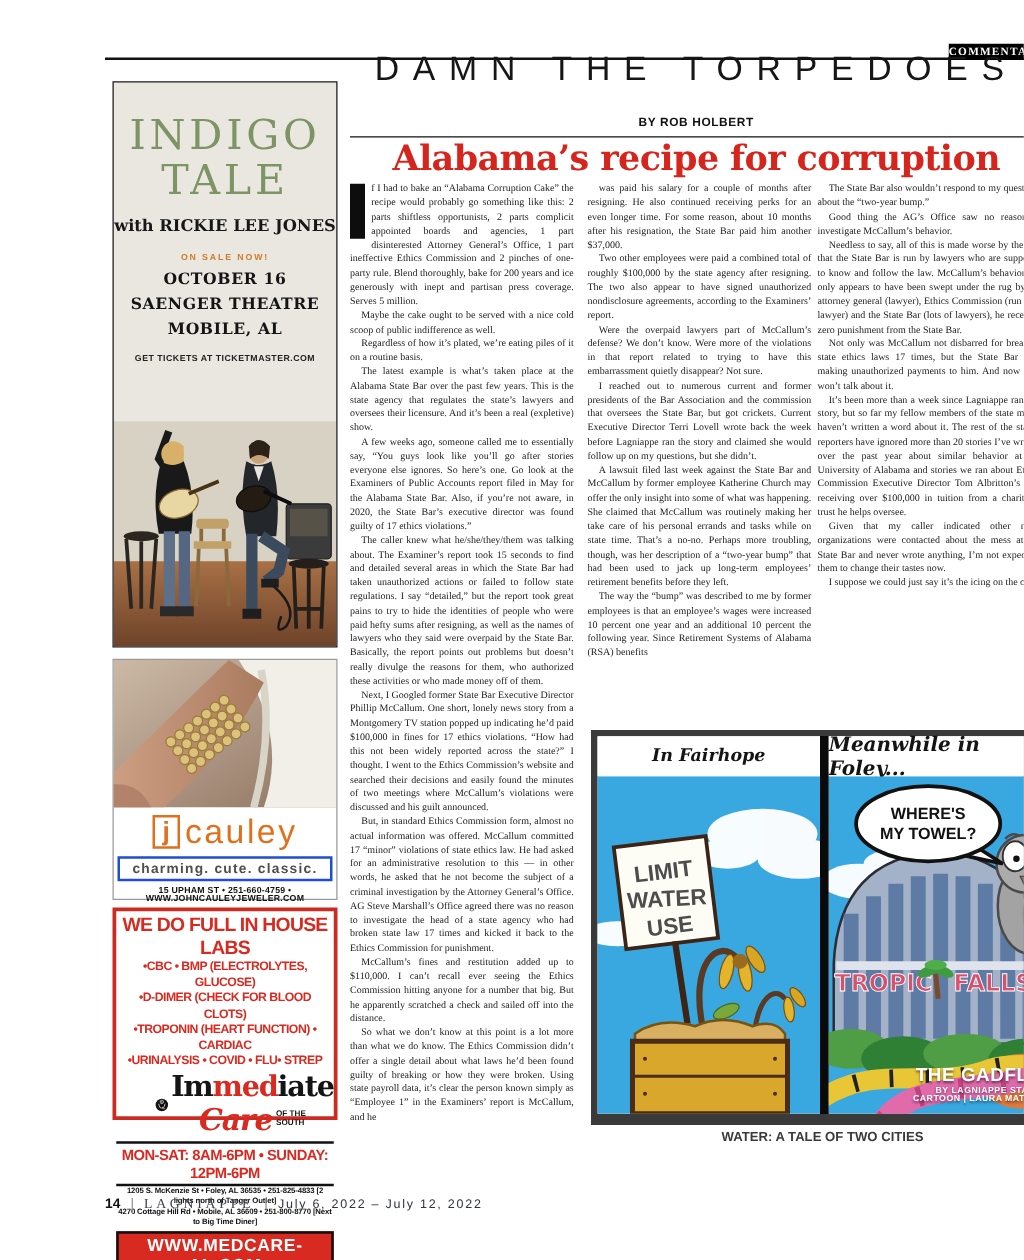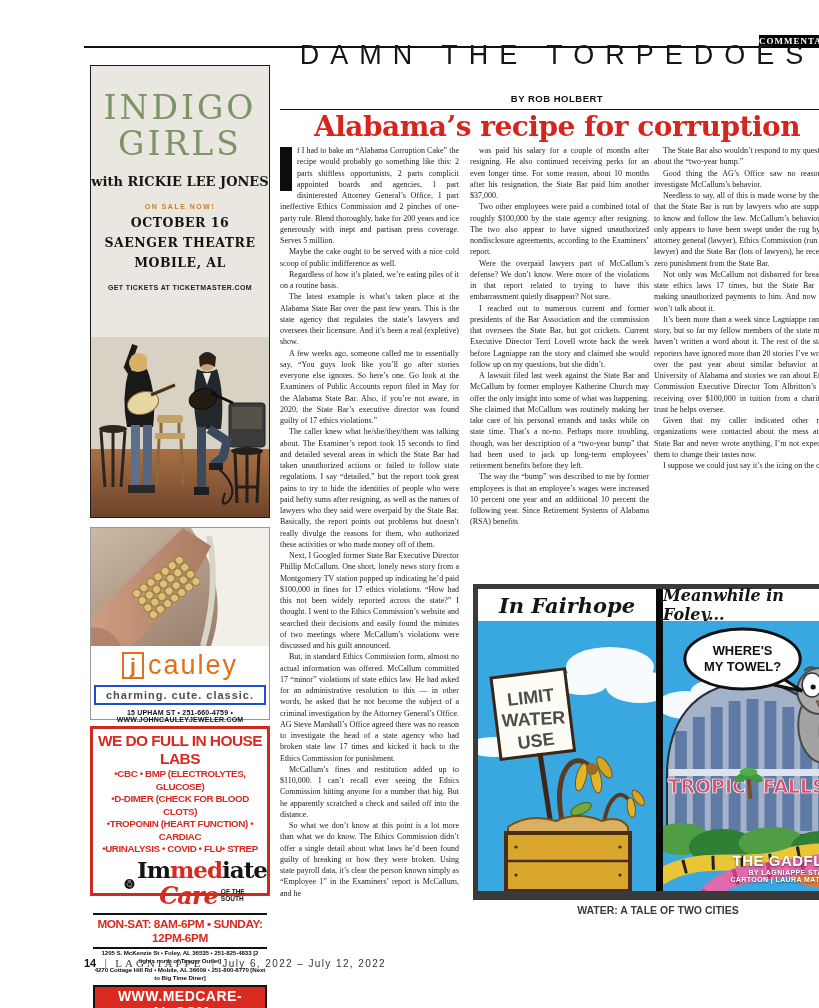--- a/index.html
+++ b/index.html
@@ -78,21 +78,21 @@
 
   
   .cartoon { position:absolute; left:425px; top:584px; width:370px; height:316px;
     border:5px solid #3a3a3a; border-bottom:9px solid #3a3a3a; display:flex; background:#000; }
   .panel { position:relative; background:#fff; }
   .panel.left { width:178px; }
   .panel.right { flex:1; }
   .cartoon-divider { width:7px; background:#0a0a0a; }
   .panel-title { height:32px; background:#fff; display:flex; align-items:center; justify-content:center;
     font-family:"DejaVu Serif",serif; font-style:italic; font-weight:bold; color:#141414; }
-  .panel.left  .panel-title { font-size:21px; }
+  .panel.left  .panel-title { font-size:14px; }
   .panel.right .panel-title { font-size:16px; }
   .panel svg.scene { display:block; width:100%; height:270px; }
   .credits { position:absolute; right:6px; bottom:8px; text-align:right; color:#fff;
     text-shadow:0 1px 2px rgba(0,0,0,.55); }
   .credit-title { font-size:15px; font-weight:bold; letter-spacing:.5px; }
   .credit-line { font-size:7px; font-weight:bold; letter-spacing:.4px; }
   .cartoon-caption { position:absolute; left:425px; top:904px; width:370px; text-align:center;
     font-size:10.5px; font-weight:bold; color:#3b3b3b; }
 
   
@@ -141,21 +141,21 @@
     <p>Good thing the AG’s Office saw no reason to investigate McCallum’s behavior.</p>
     <p>Needless to say, all of this is made worse by the fact that the State Bar is run by lawyers who are supposed to know and follow the law. McCallum’s behavior not only appears to have been swept under the rug by the attorney general (lawyer), Ethics Commission (run by a lawyer) and the State Bar (lots of lawyers), he received zero punishment from the State Bar.</p>
     <p>Not only was McCallum not disbarred for breaking state ethics laws 17 times, but the State Bar kept making unauthorized payments to him. And now they won’t talk about it.</p>
     <p>It’s been more than a week since Lagniappe ran this story, but so far my fellow members of the state media haven’t written a word about it. The rest of the state’s reporters have ignored more than 20 stories I’ve written over the past year about similar behavior at the University of Alabama and stories we ran about Ethics Commission Executive Director Tom Albritton’s kids receiving over $100,000 in tuition from a charitable trust he helps oversee.</p>
     <p>Given that my caller indicated other news organizations were contacted about the mess at the State Bar and never wrote anything, I’m not expecting them to change their tastes now.</p>
     <p>I suppose we could just say it’s the icing on the cake.</p>
   </div>
 
   <div class="ad-indigo">
     <div class="ig-name l1">INDIGO</div>
-    <div class="ig-name">GIRLS</div>
+    <div class="ig-name">TALE</div>
     <div class="ig-support">with RICKIE LEE JONES</div>
     <div class="ig-onsale">ON SALE NOW!</div>
     <div class="ig-line">OCTOBER 16</div>
     <div class="ig-line">SAENGER THEATRE</div>
     <div class="ig-line">MOBILE, AL</div>
     <div class="ig-tickets">GET TICKETS AT TICKETMASTER.COM</div>
     <svg class="ig-photo" viewBox="0 0 178 180" preserveAspectRatio="none">
       <defs>
         <linearGradient id="floor" x1="0" y1="0" x2="0" y2="1">
           <stop offset="0" stop-color="#a87046"></stop>

